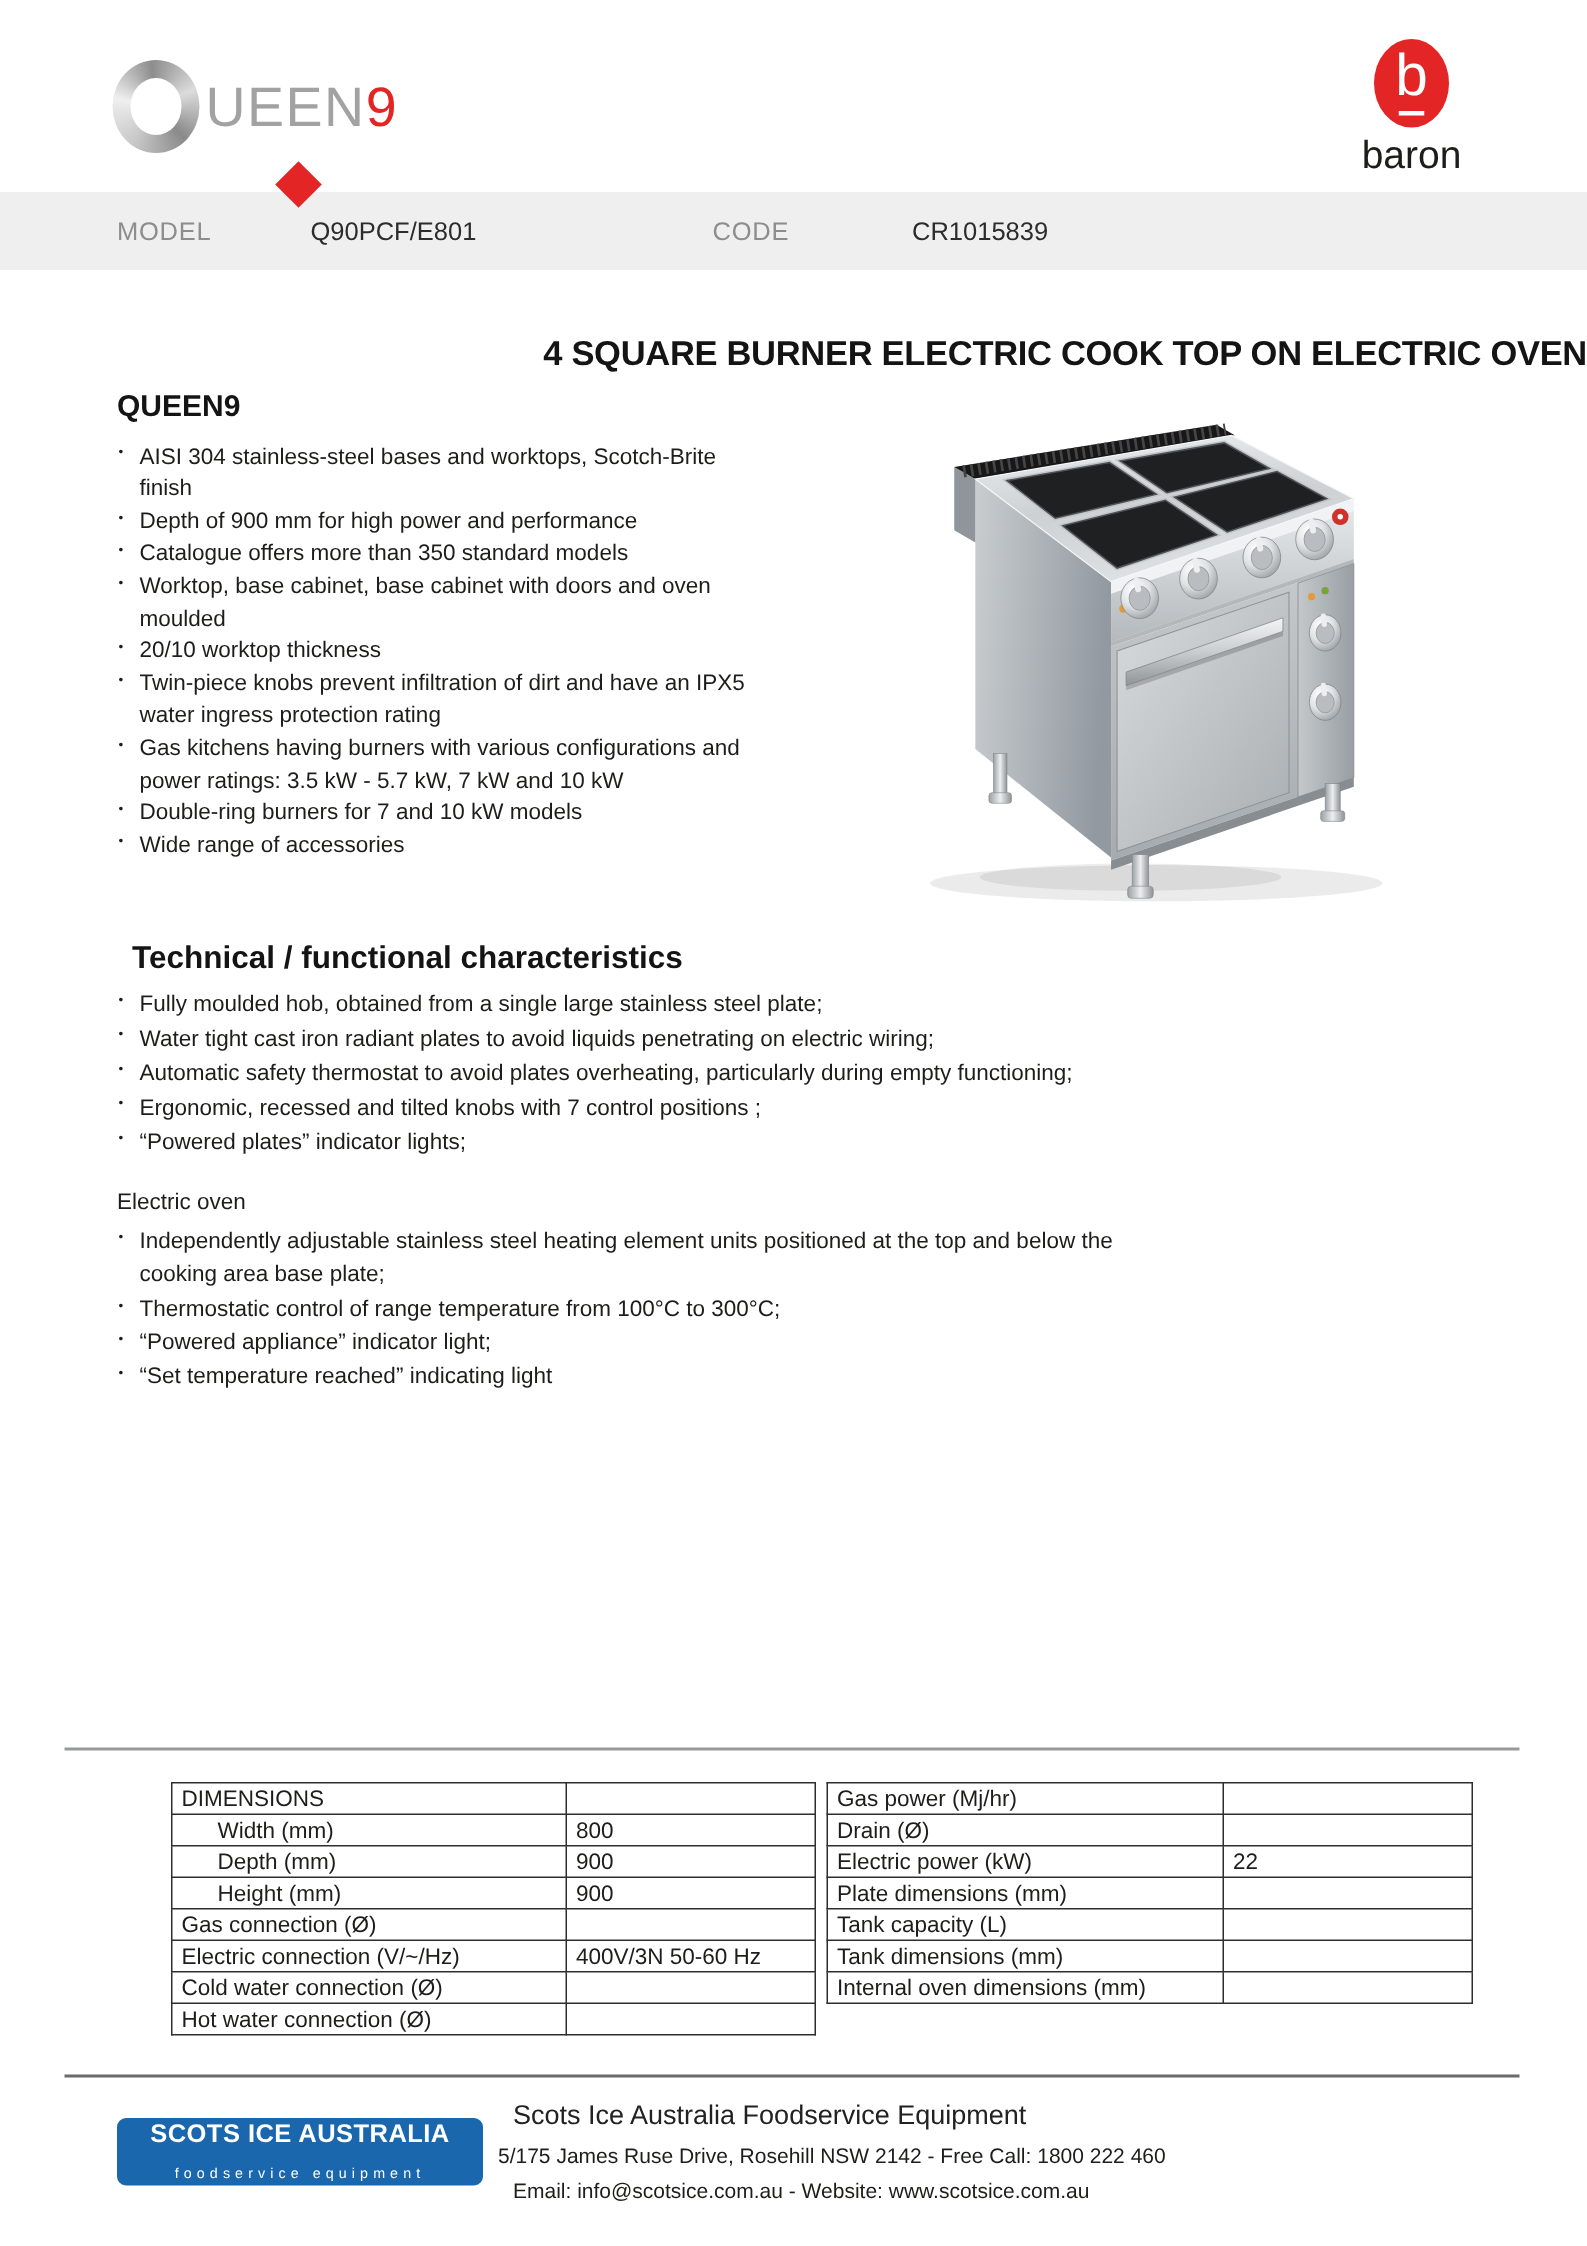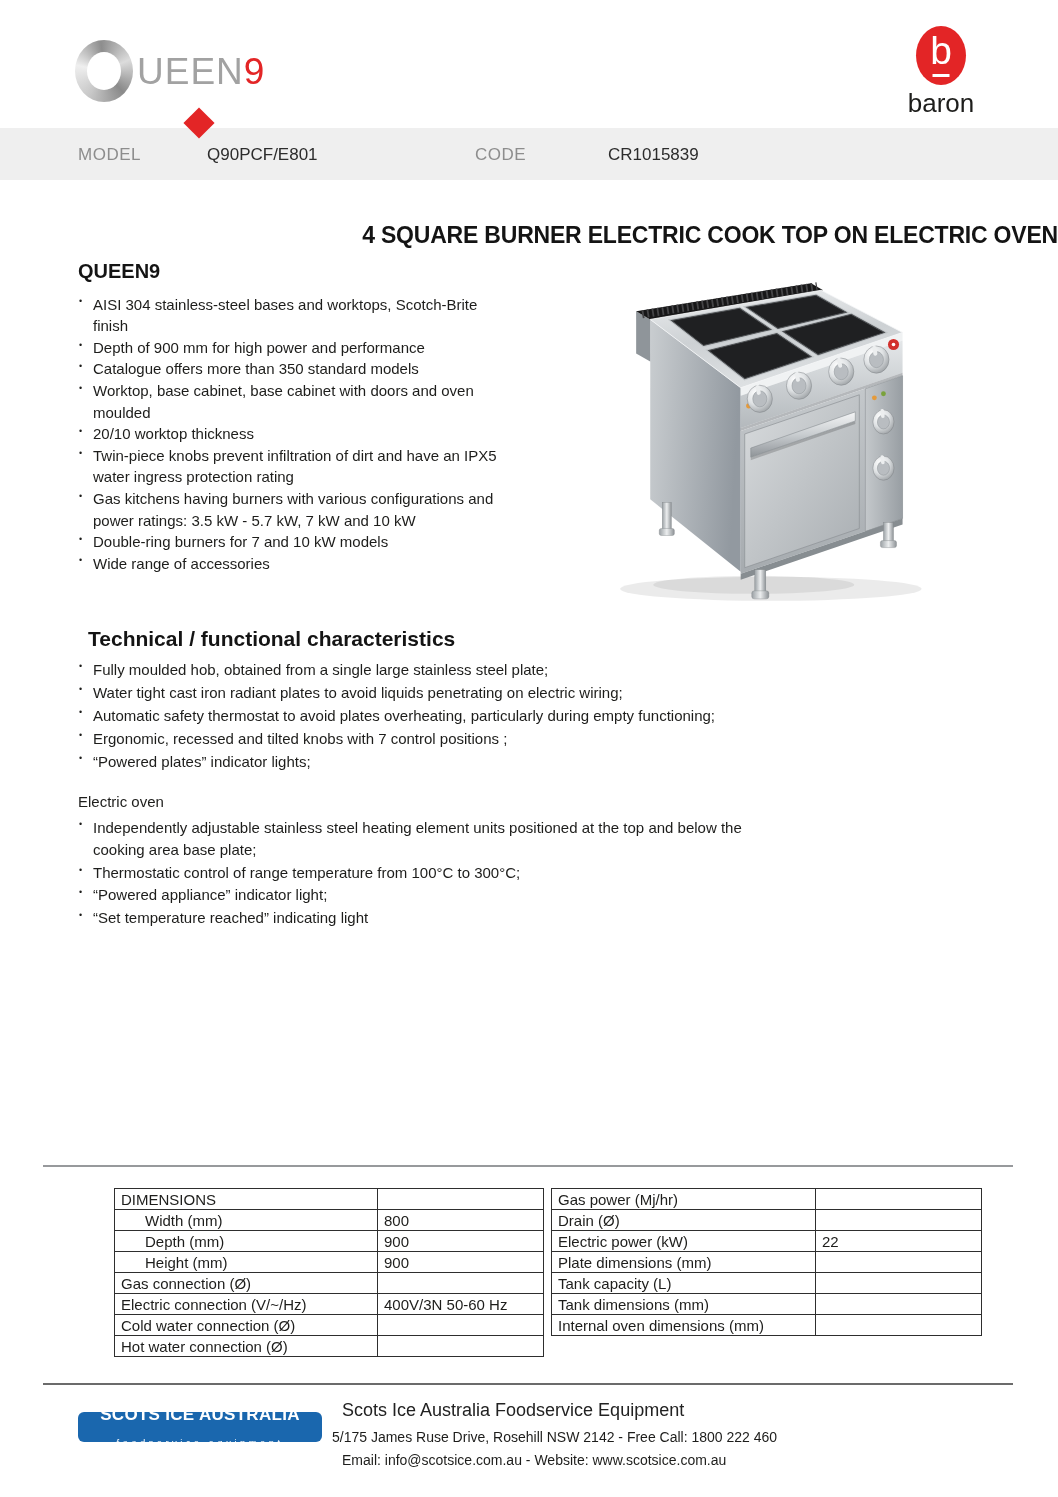--- a/index.html
+++ b/index.html
@@ -51,21 +51,21 @@
   .rule-tables{position:absolute;left:43px;top:1165px;width:970px;height:2px;background:#97999c;}
   .rule-footer{position:absolute;left:43px;top:1383px;width:970px;height:2px;background:#6b6b6b;}
   
   .tbl{position:absolute;top:1188px;border-collapse:collapse;table-layout:fixed;font-size:15px;color:#1d1d1b;}
   .tbl td{border:1px solid #2e2e2e;height:20px;padding:0 6px;overflow:hidden;white-space:nowrap;}
   .tbl td.val{text-align:left;}
   .tbl td.indent{padding-left:30px;}
   .tbl-left{left:78px;margin-left:36px;}
   .tbl-right{left:551px;}
   
-  .footer-logo{position:absolute;left:78px;top:1412px;width:244px;height:30px;border-radius:6px;
+  .footer-logo{position:absolute;left:78px;top:1412px;width:244px;height:45px;border-radius:6px;
     background:var(--logo-blue,#1a67ae);color:#fff;display:flex;flex-direction:column;
     align-items:center;justify-content:center;}
   .fl-1{font-size:17px;font-weight:700;letter-spacing:.3px;line-height:1.1;}
   .fl-2{font-size:9.5px;letter-spacing:3.4px;margin-top:12px;}
   .ft-company{position:absolute;left:342px;top:1400px;font-size:18px;color:#222;}
   .ft-addr{position:absolute;left:332px;top:1429px;font-size:14px;color:#1d1d1b;}
   .ft-mail{position:absolute;left:342px;top:1452px;font-size:14px;color:#1d1d1b;}
 </style>
 </head>
 <body>

